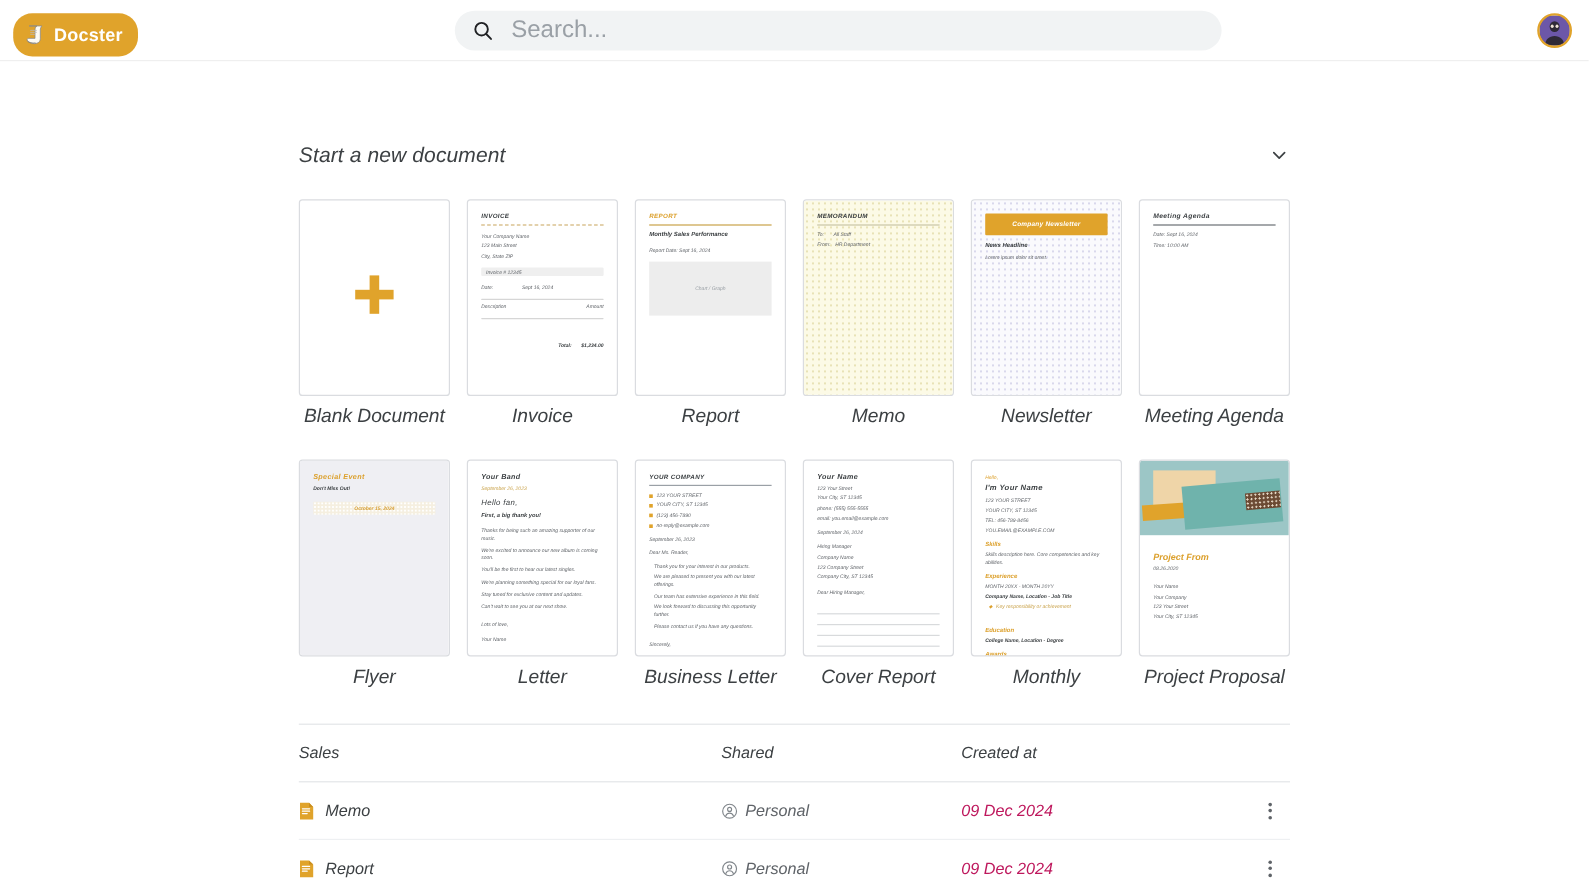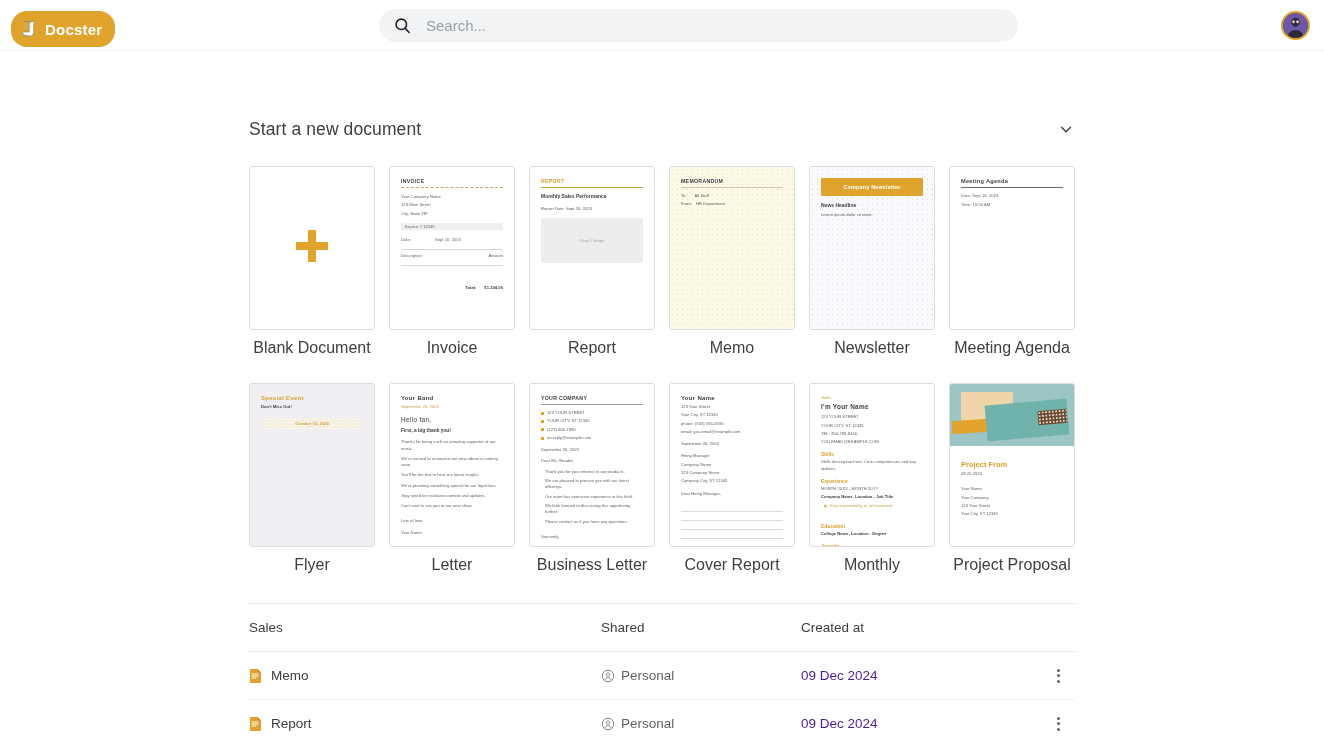--- a/index.html
+++ b/index.html
@@ -39,35 +39,35 @@
     background: #F1F3F4;
     border-radius: 17px;
     display: flex; align-items: center;
     padding: 0 14px;
     cursor: text;
   }
   .search-icon { width: 19px; height: 19px; flex: 0 0 auto; }
   .search-input {
     border: none; outline: none; background: transparent;
     font-family: "Liberation Sans", sans-serif;
-    font-size: 15px; color: #202124;
+    font-size: 20px; color: #202124;
     margin-left: 14px; width: 560px;
   }
   .search-input::placeholder { color: #9AA0A6; }
   .avatar {
     position: absolute; right: 14px; top: 11px;
     width: 29px; height: 29px; border-radius: 50%;
     border: 2px solid #E0A32B;
     background: radial-gradient(circle at 50% 38%, #7A63B8 0%, #5C4A93 70%, #443570 100%);
     overflow: hidden; cursor: pointer;
   }
   .avatar svg { display:block; width:100%; height:100%; }
 
   
-  .page { width: 1324px; height: 689px; background:#FFFFFF; }
+  .page { width: 1324px; height: 689px; background:#FFFFFF;font-style:italic; }
   .content { width: 826px; margin: 0 auto; padding-top: 63px; }
 
   .section-head {
     display: flex; align-items: center; justify-content: space-between;
     height: 30px; margin-bottom: 22px;
   }
   .section-title {
     font-size: 17.5px; color: #3C4043; letter-spacing: .1px;
   }
   .chev { width: 18px; height: 18px; cursor: pointer; }
@@ -192,21 +192,21 @@
   .c-menu  { width:34px; text-align:right; }
   .tbl-row {
     display:flex; align-items:center;
     height:48px; border-bottom:1px solid #EEF0F2;
     font-size:13.5px; color:#3C4043; cursor:pointer;
   }
   .doc-cell { display:flex; align-items:center; gap:9px; }
   .doc-icon { width:13px; height:16px; flex:0 0 auto; }
   .share-cell { display:flex; align-items:center; gap:6px; color:#5F6368; }
   .share-icon { width:14px; height:14px; flex:0 0 auto; }
-  .date-cell { color:#4c1d95; }
+  .date-cell { color:#be185d; }
   .kebab { display:flex; flex-direction:column; gap:2.5px; align-items:center; cursor:pointer; padding:4px 8px; }
   .kebab i { width:3px; height:3px; border-radius:50%; background:#5F6368; display:block; }
 </style>
 </head>
 <body>
 
 <div class="topbar">
 
   <div class="logo-pill">
     <span class="logo-glyph">

